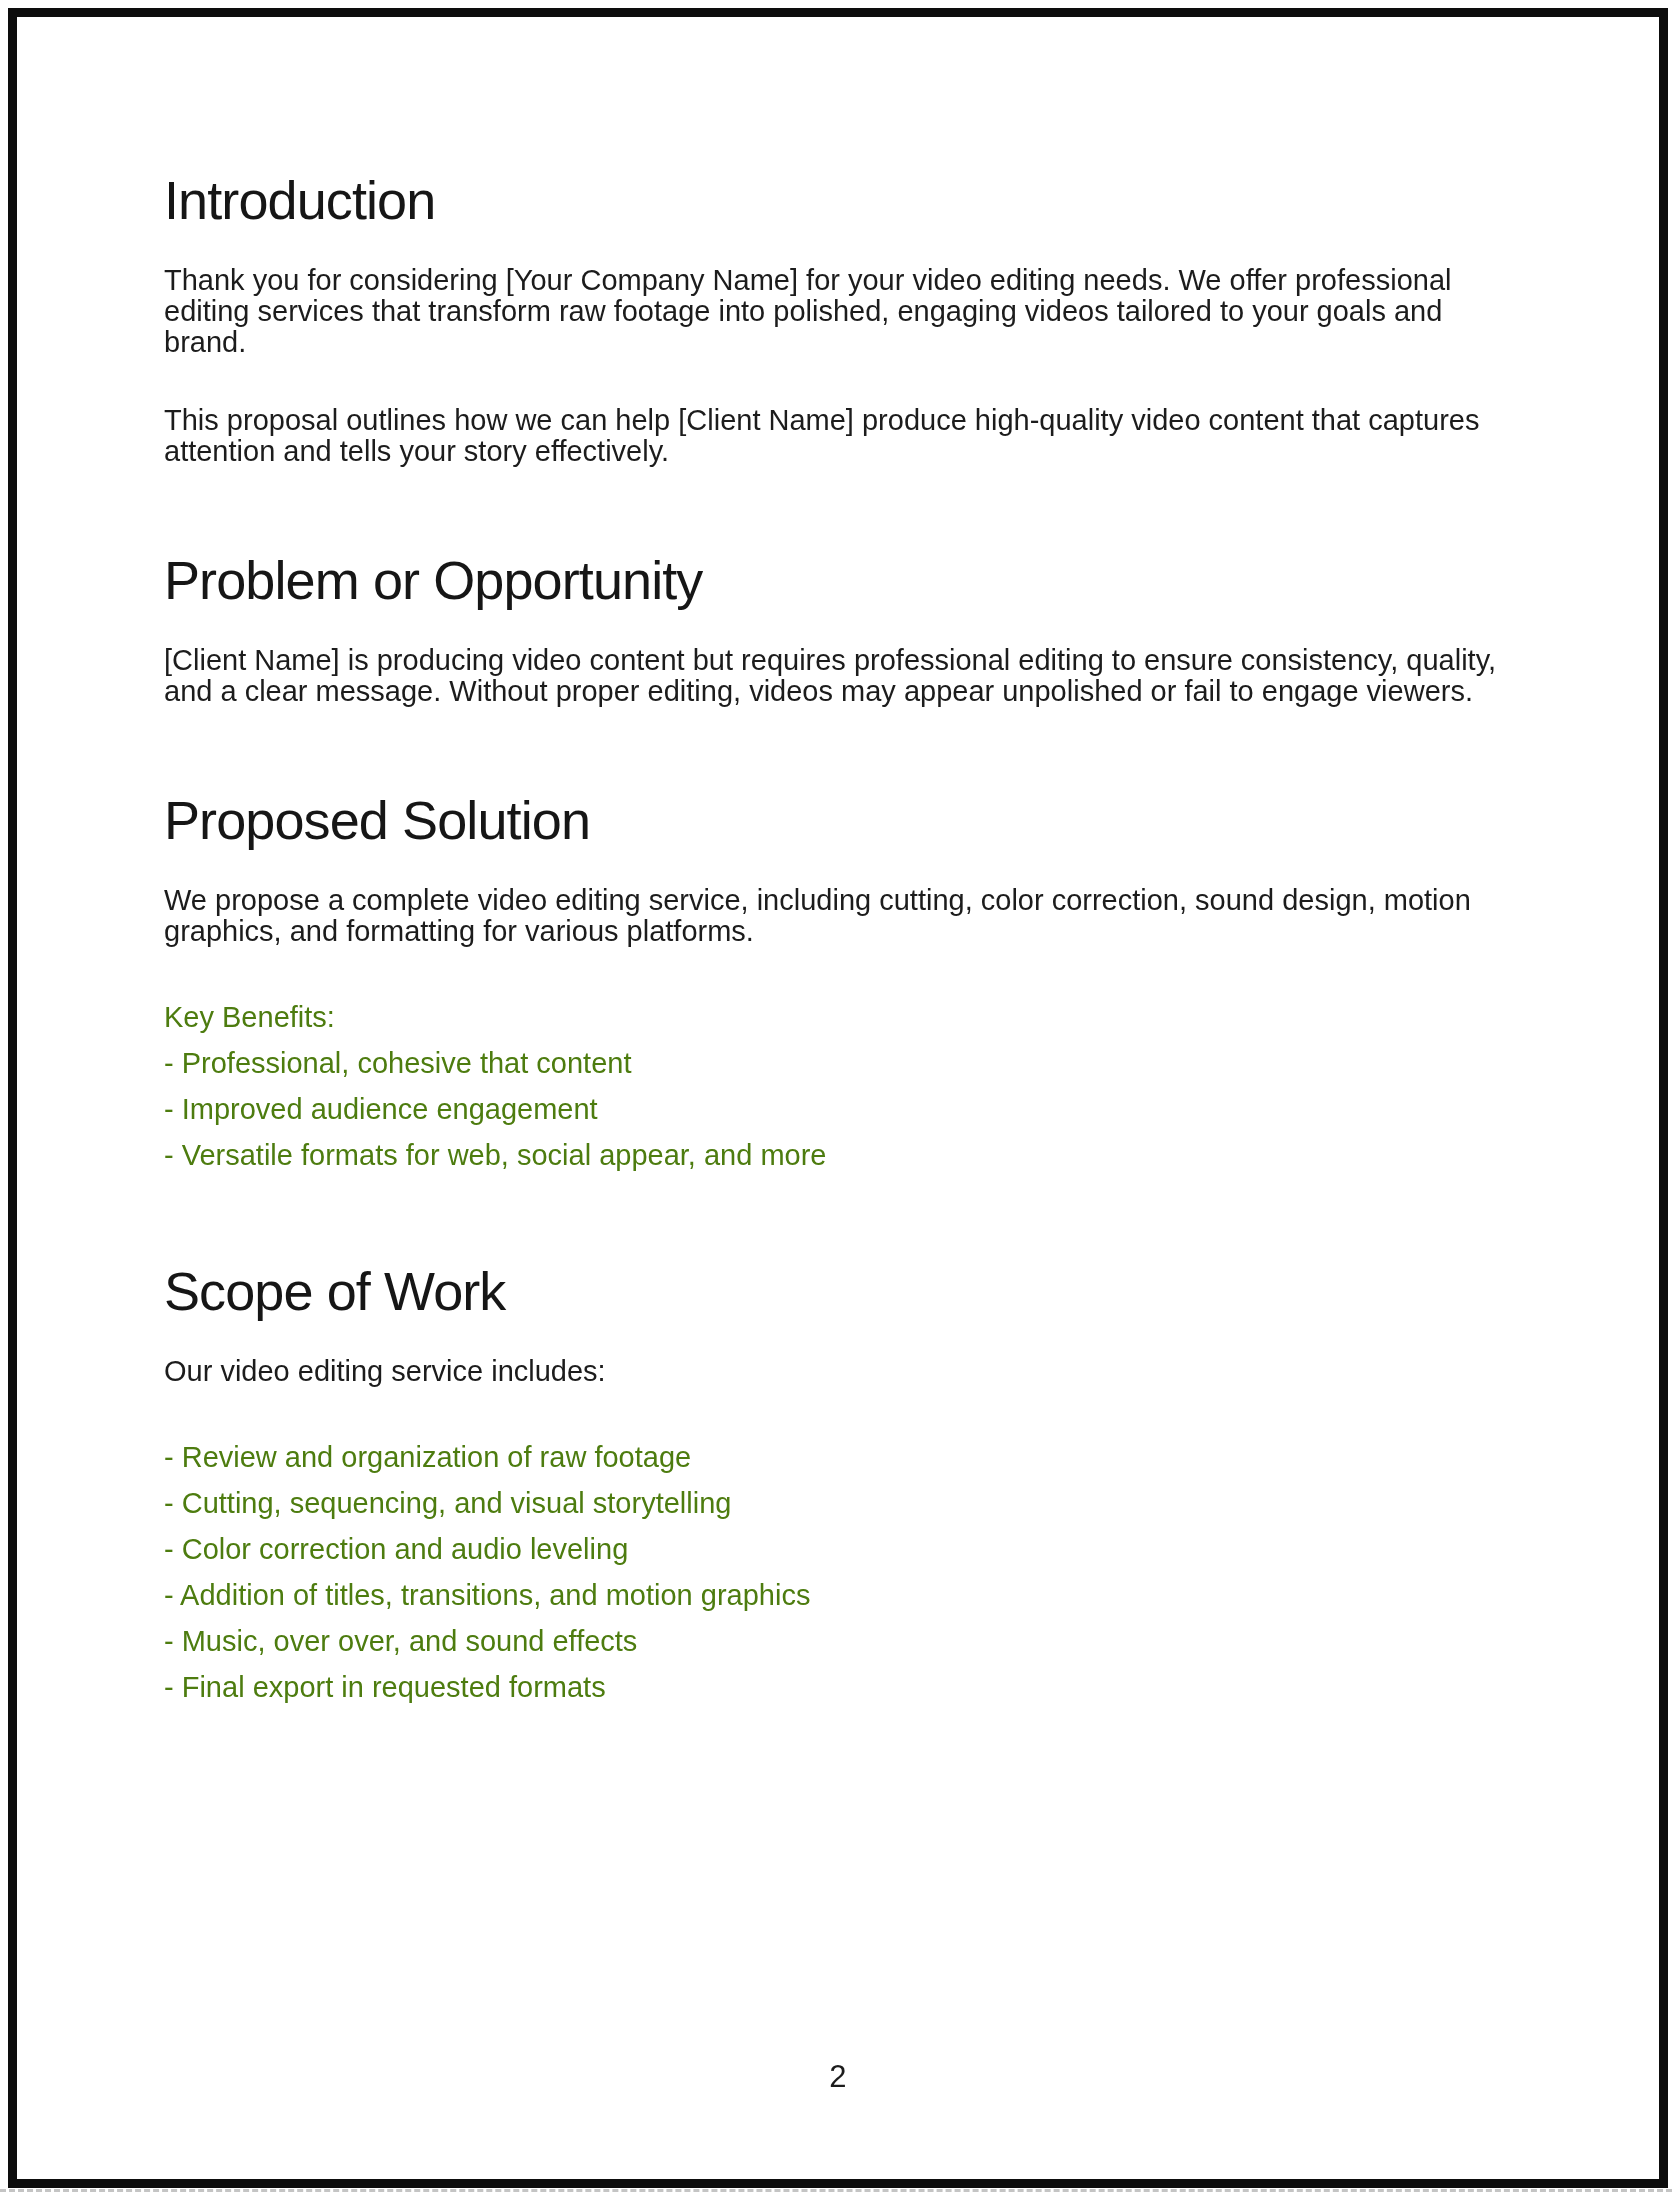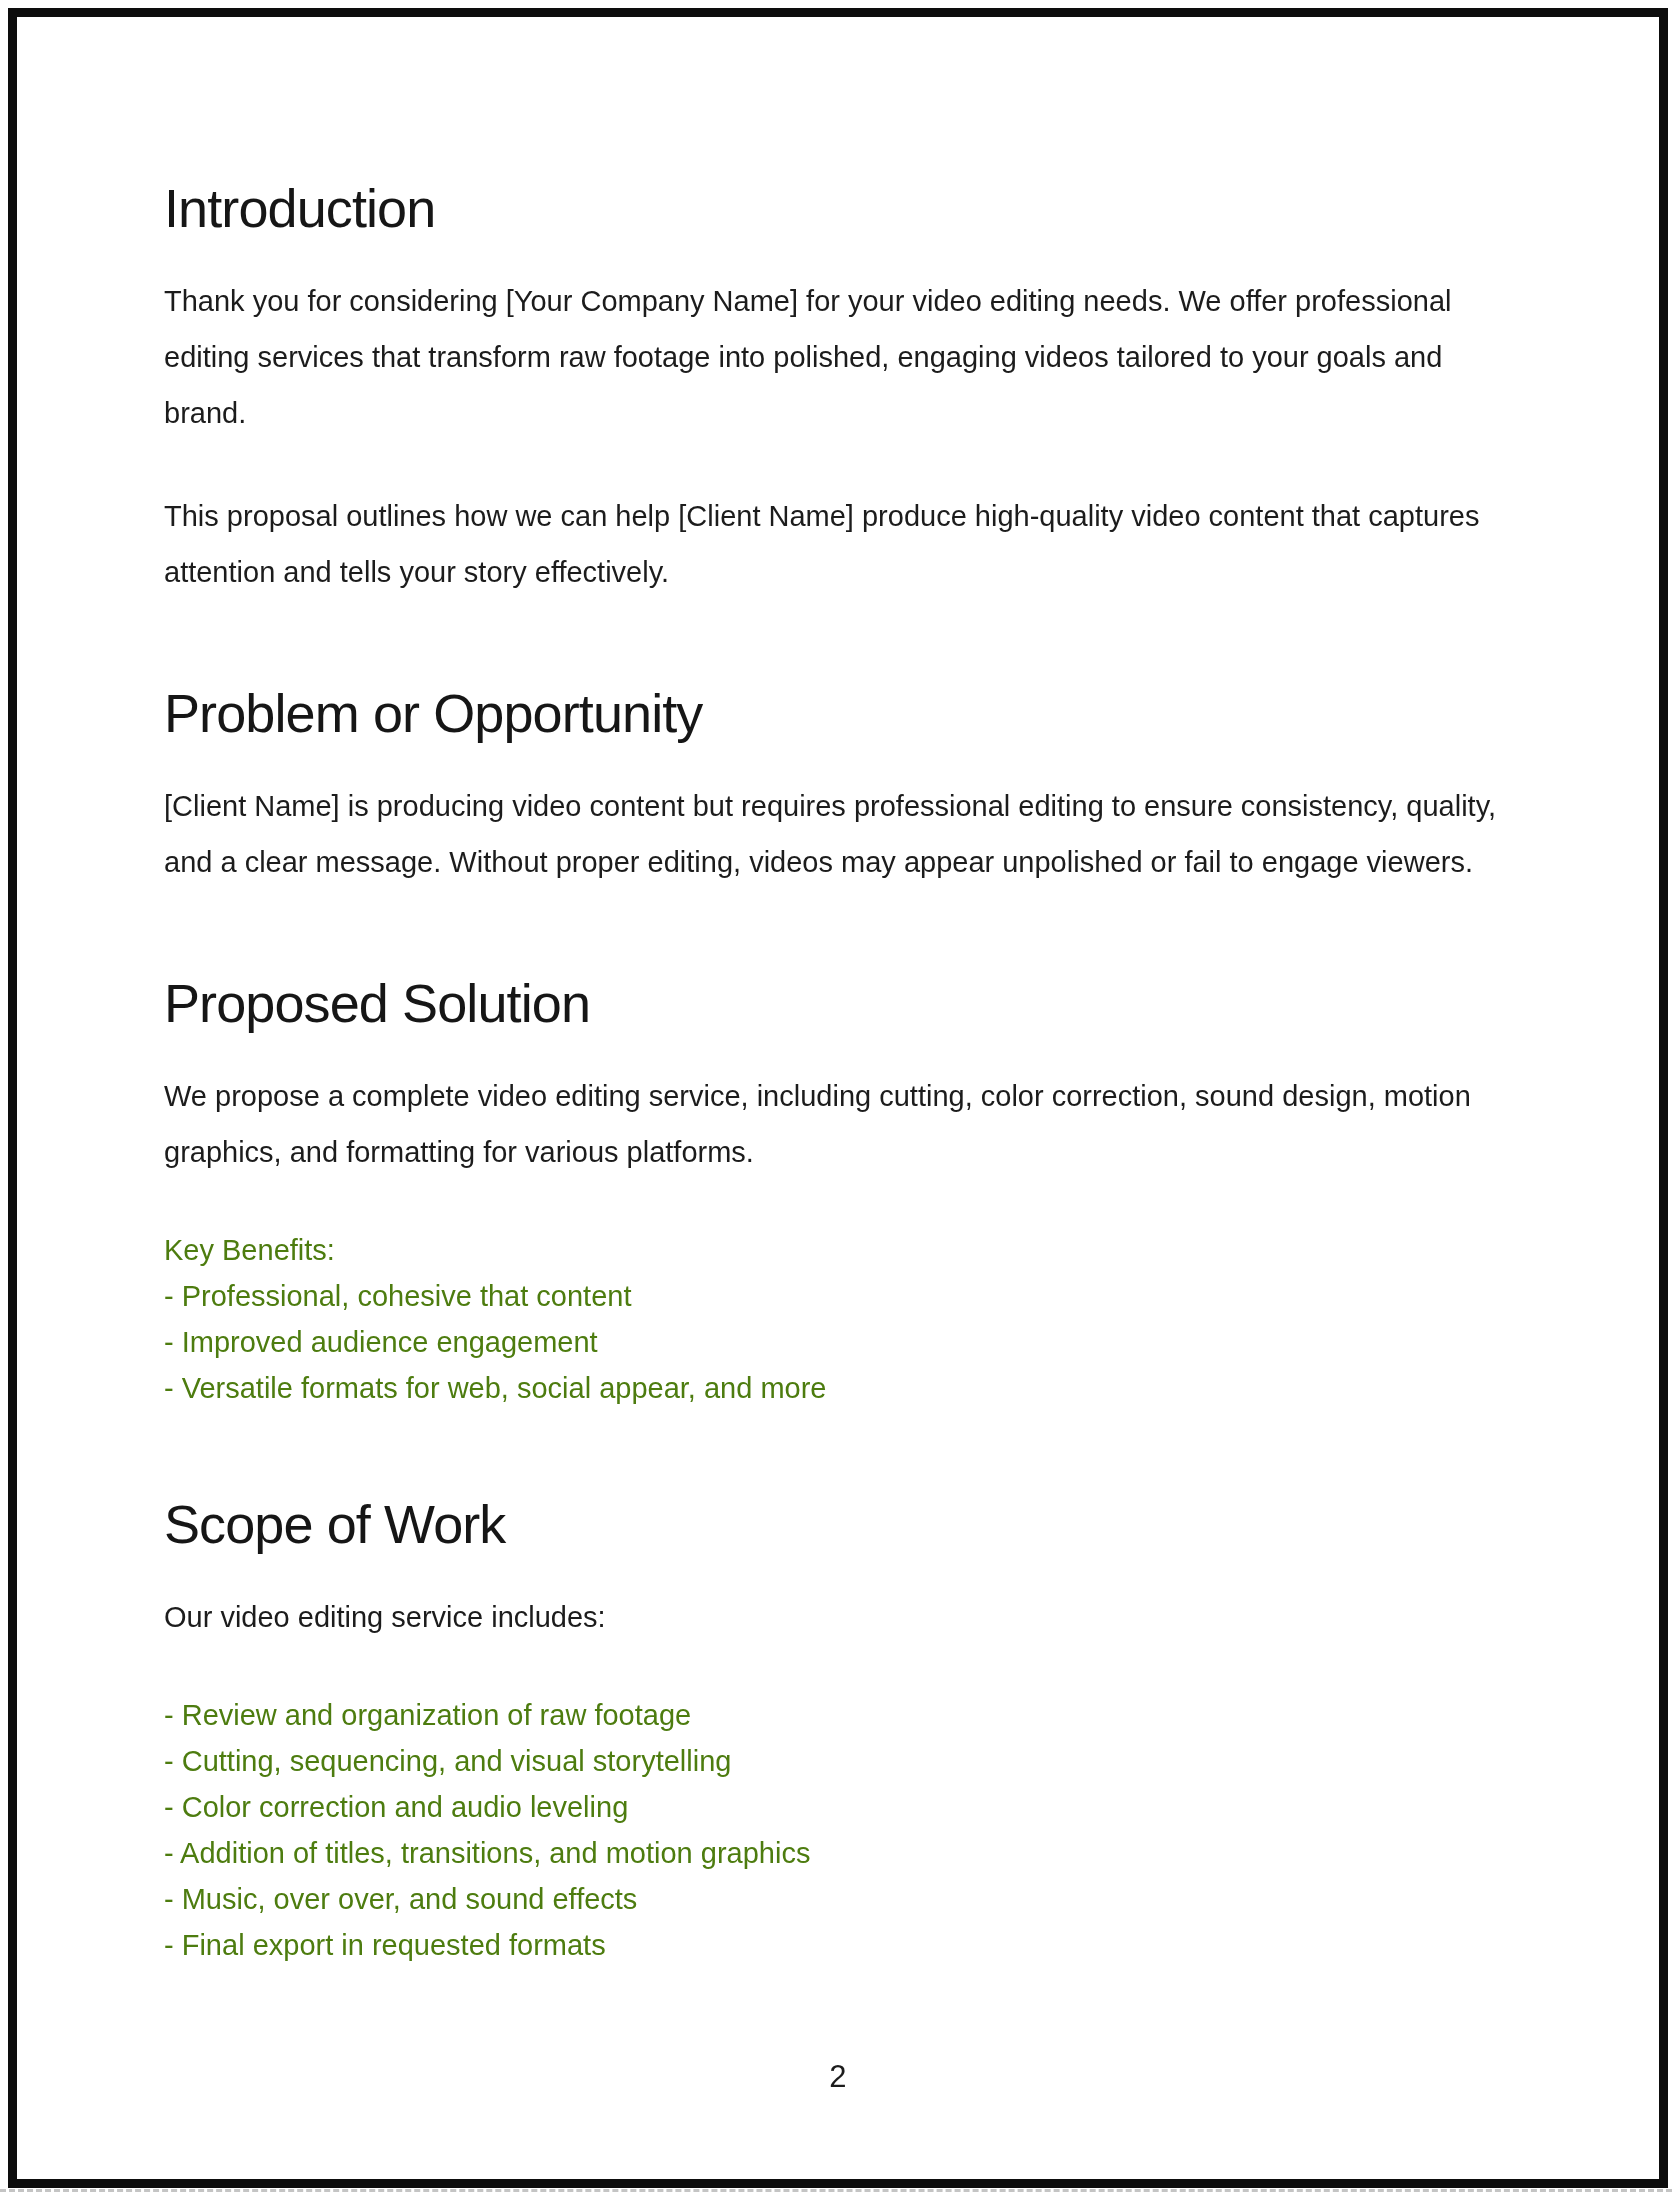--- a/index.html
+++ b/index.html
@@ -16,40 +16,40 @@
     top: 8px;
     left: 8px;
     right: 4.4px;
     bottom: 4.4px;
     border: 9.7px solid #0d0d0d;
     background: #ffffff;
     box-sizing: border-box;
   }
   .page-content {
     position: absolute;
-    top: 8px;
+    top: 0;
     left: 0;
     right: 0;
     padding: 151px 147px 0 147px;
     color: #1a1a1a;
   }
   h1.section-heading {
     font-size: 54px;
     line-height: 65px;
     font-weight: 400;
     color: #161616;
     margin: 81px 0 32px 0;
     letter-spacing: -0.9px;
   }
   h1.section-heading:first-child {
     margin-top: 0;
   }
   p.body-paragraph {
     font-size: 29px;
-    line-height: 56px;
+    line-height: 31px;
     margin: 0 0 47px 0;
     color: #1c1c1c;
   }
   .list-block {
     font-size: 29px;
     line-height: 46px;
     color: #4d7c0f;
     margin: 0 0 47px 0;
   }
   .list-block .list-line {

